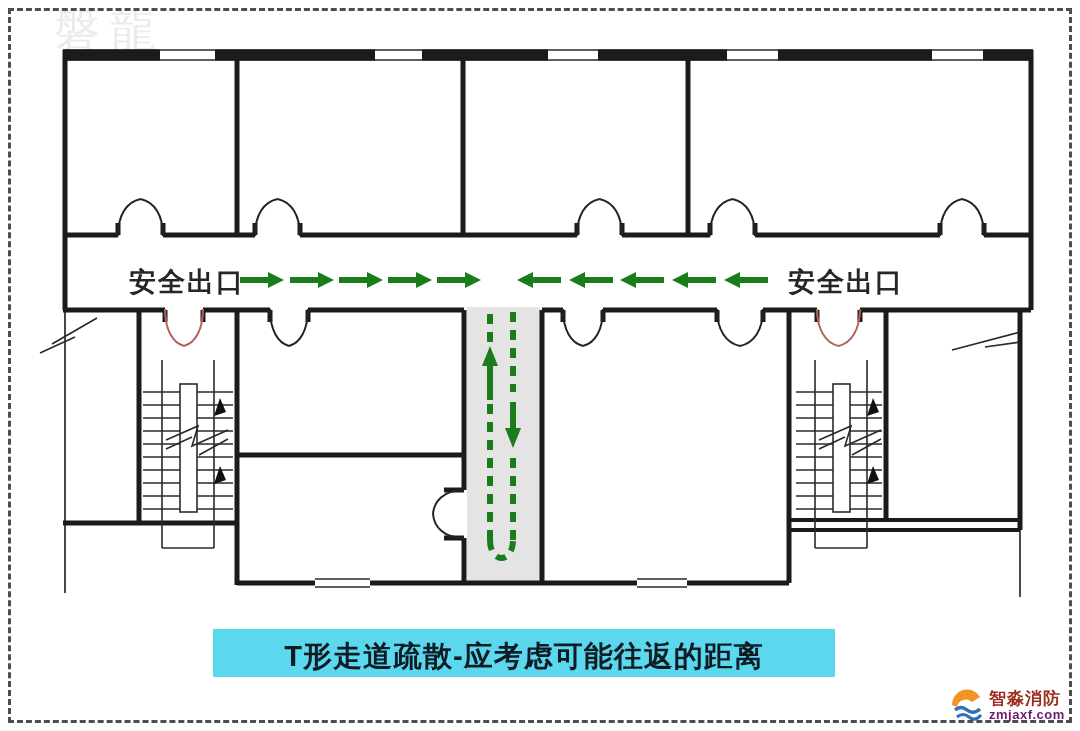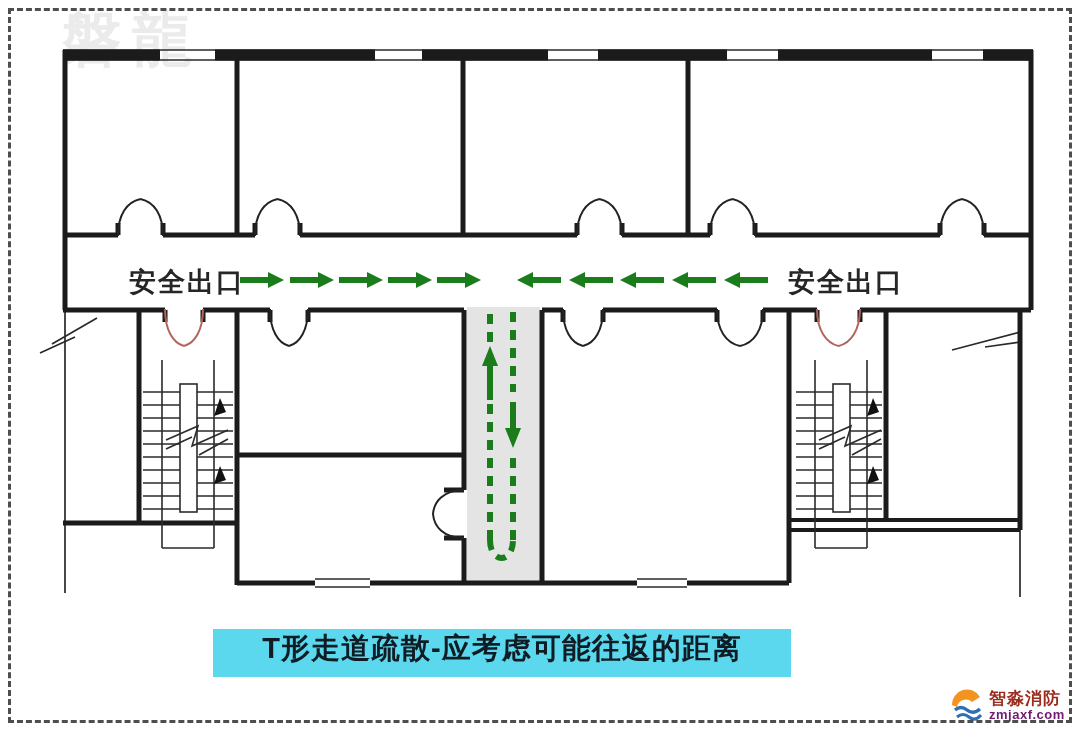--- a/index.html
+++ b/index.html
@@ -1,23 +1,23 @@
 <!DOCTYPE html>
 <html style="--wall: #1b1b1b; --thin-line: #2a2a2a; --green: #1a7c1a; --red-door: #b4635a; --corridor-fill: #e4e4e4; --caption-bg: #5bd8ee; --caption-text: #0f1c24; --label-text: #262626; --watermark: #ebebeb; --watermark-strong: #e2e2e2; --logo-red: #9b2d1f; --logo-blue: #2e6fb5; --logo-orange: #f39321;"><head>
 <meta charset="utf-8">
 <style>
   html,body{margin:0;padding:0;background:#fff;}
   .stage{position:relative;width:1080px;height:731px;background:#ffffff;overflow:hidden;
          font-family:"Liberation Sans",sans-serif;}
   .frame{position:absolute;inset:8px;border:3px dashed #4e4e4e;pointer-events:none;}
-  .watermark-tl{position:absolute;left:62px;top:0px;font-size:60px;font-weight:bold;
+  .watermark-tl{position:absolute;left:54px;top:0px;font-size:46px;font-weight:normal;
                 letter-spacing:10px;color:var(--watermark,#eaeaea);}
   svg.plan{position:absolute;left:0;top:0;}
-  .caption{position:absolute;left:213px;top:629px;width:578px;height:48px;
-           background:var(--caption-bg,#5bd8ee);display:flex;align-items:flex-start;justify-content:center;
+  .caption{position:absolute;left:213px;top:629px;width:622px;height:48px;
+           background:var(--caption-bg,#5bd8ee);display:flex;align-items:flex-end;justify-content:center;
            font-size:29px;font-weight:bold;color:var(--caption-text,#0f1c24);letter-spacing:1px;}
   .wm-br{position:absolute;left:846px;top:658px;display:flex;align-items:center;gap:7px;}
   .wm-br-text{font-size:31px;font-weight:bold;color:var(--watermark-strong,#e2e2e2);letter-spacing:2px;}
   .logo{position:absolute;left:948px;top:688px;display:flex;align-items:center;gap:5px;}
   .logo-text{display:flex;flex-direction:column;line-height:1.05;}
   .logo-brand{font-size:17px;font-weight:bold;color:var(--logo-red,#9b2d1f);letter-spacing:1px;}
   .logo-domain{font-size:13px;font-weight:bold;color:#701a75;letter-spacing:.5px;}
   
   .w5{stroke:var(--wall,#1b1b1b);stroke-width:5;fill:none;}
   .w11{stroke:var(--wall,#1b1b1b);stroke-width:11;fill:none;}

